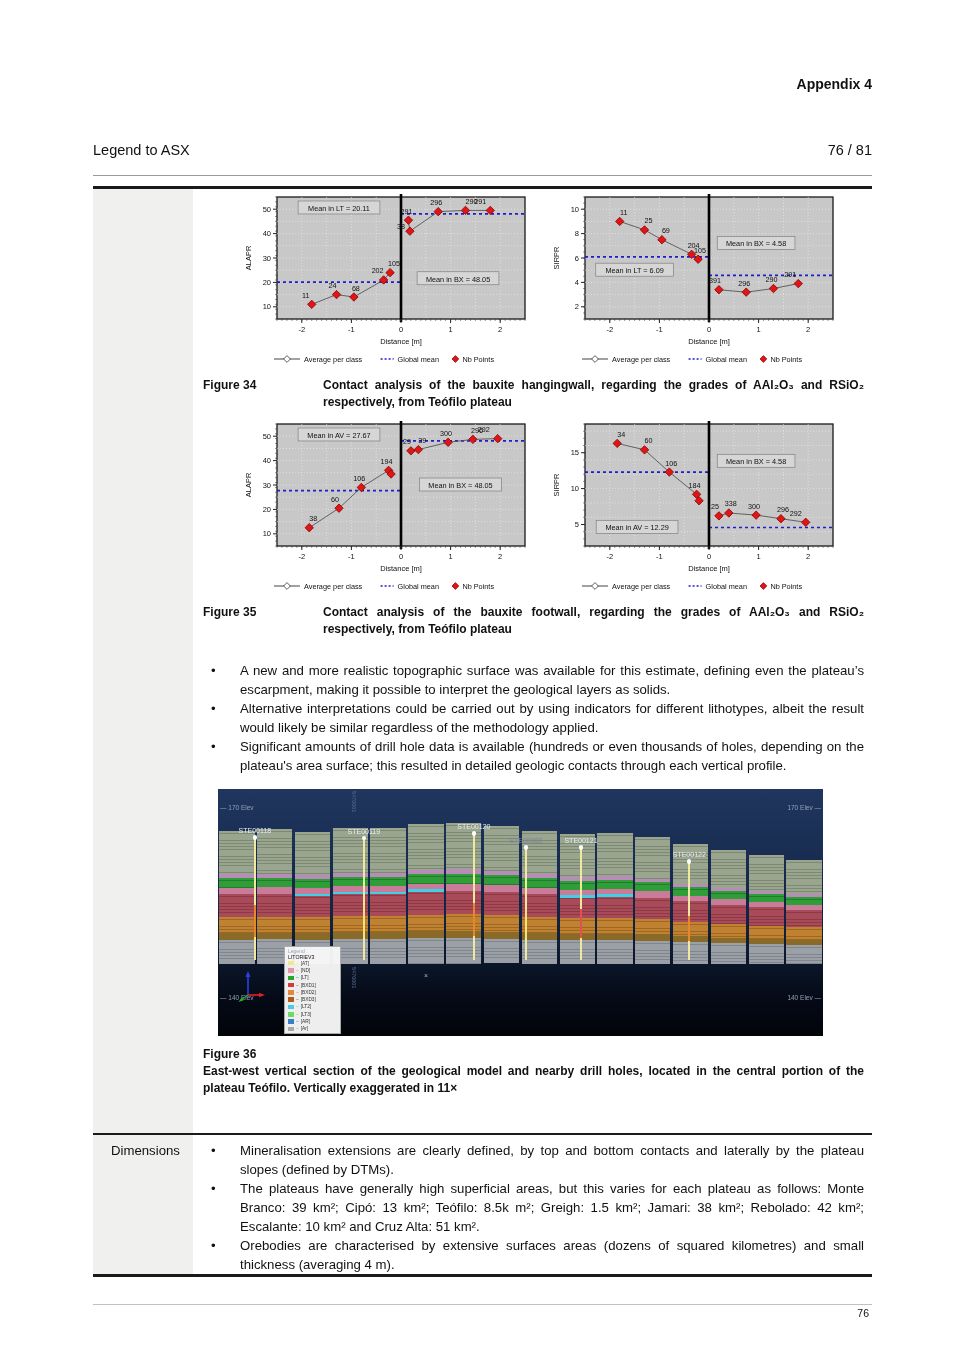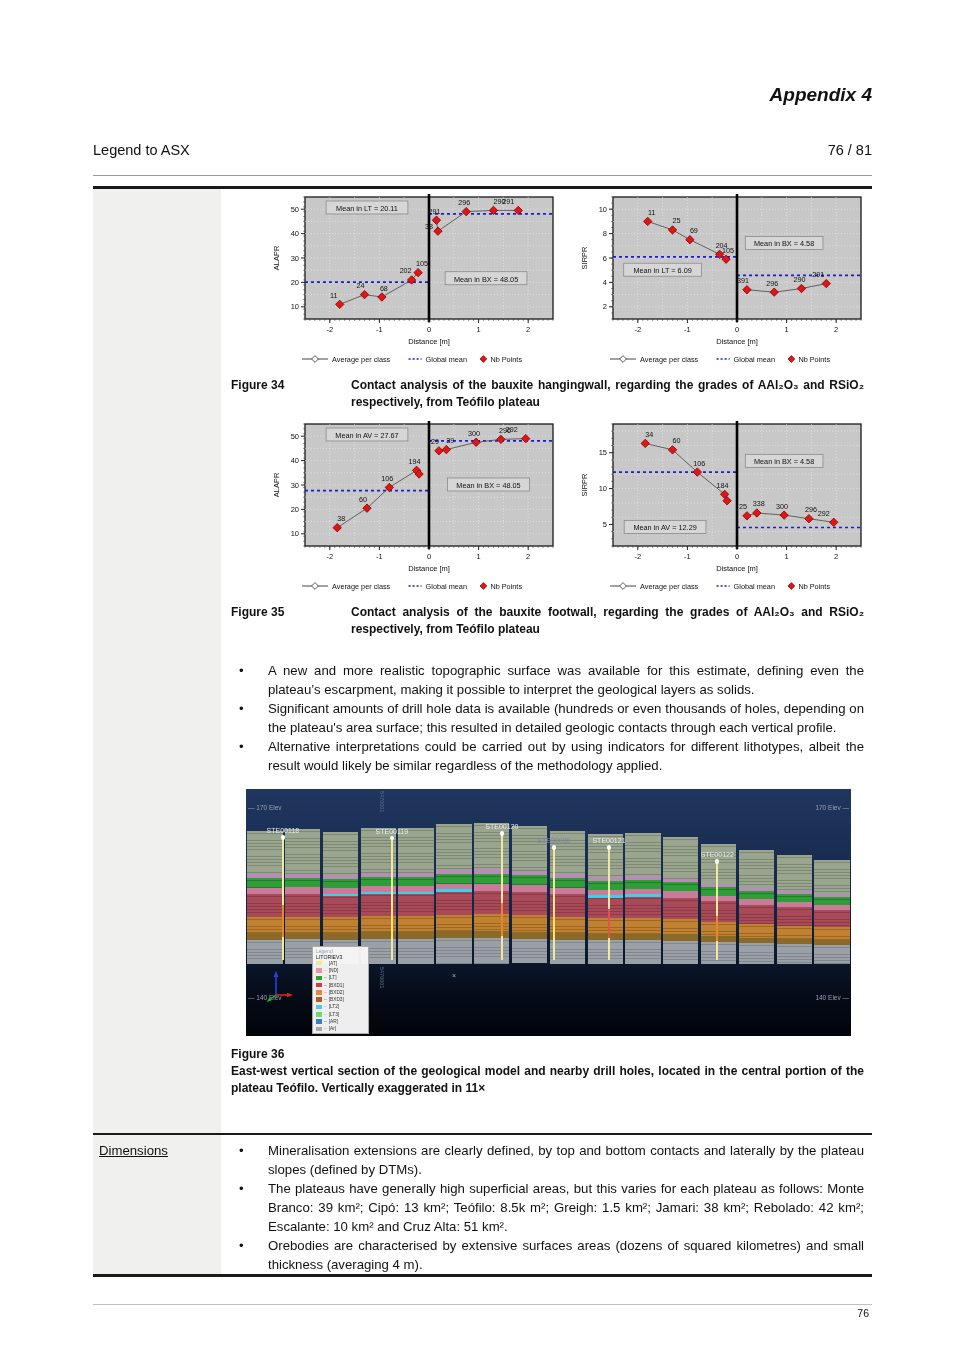--- a/index.html
+++ b/index.html
@@ -1,26 +1,26 @@
 <!DOCTYPE html>
 <html><head>
 <meta charset="utf-8">
 <style>
   html,body{margin:0;padding:0;background:#9a9a9a;}
   .page{width:964px;height:1365px;background:#ffffff;position:relative;margin:0 auto;
         font-family:"Liberation Sans",sans-serif;color:#111;overflow:hidden;}
-  .hdr-appendix{position:absolute;top:84px;right:92px;font-weight:bold;font-size:19px;font-style:italic;}
+  .hdr-appendix{position:absolute;top:76px;right:92px;font-weight:bold;font-size:14px;}
   .hdr-row{position:absolute;top:142px;left:93px;right:92px;display:flex;justify-content:space-between;font-size:14.5px;}
   .hdr-rule{position:absolute;top:175px;left:93px;right:92px;border-top:1px solid #9a9a9a;}
   .tbl{position:absolute;top:186px;left:93px;width:779px;height:1091px;box-sizing:border-box;
        border-top:3px solid #1a1a1a;border-bottom:3px solid #1a1a1a;display:flex;flex-direction:column;}
   .tbl-row{display:flex;}
   .row1{height:952px;}
   .row2{flex:1;border-top:2px solid #1a1a1a;}
-  .cell-label{width:128px;flex:none;background:#f0f0ee;padding:8px 6px 0 6px;font-size:13.2px;box-sizing:border-box;text-decoration:underline;}
+  .cell-label{width:100px;flex:none;background:#f0f0ee;padding:8px 6px 0 18px;font-size:13.2px;box-sizing:border-box;}
   .cell-body{flex:1;padding-left:10px;overflow:hidden;}
   .chart-row{display:flex;padding:2px 0 0 38px;gap:18px;}
   .chart{width:290px;flex:none;}
   svg text{font-family:"Liberation Sans",sans-serif;fill:#111;}
   .cap{display:flex;margin:8px 0 4px 0;font-weight:bold;font-size:12px;line-height:1.45;}
   .cap-label{width:120px;flex:none;}
   .cap-text{flex:1;text-align:justify;padding-right:8px;}
   .blist{margin:22px 0 0 0;padding:0 8px 0 0;list-style:none;}
   .blist li{position:relative;padding-left:37px;text-align:justify;font-size:13.2px;line-height:1.44;}
   .blist li::before{content:"\2022";position:absolute;left:8px;}
@@ -658,22 +658,22 @@
                 <text x="221.39999999999998" y="170.6" font-size="7.3">Nb Points</text>
               </svg></div>
         </div>
         <div class="cap">
           <div class="cap-label">Figure 35</div>
           <div class="cap-text">Contact analysis of the bauxite footwall, regarding the grades of AAl₂O₃ and RSiO₂ respectively, from Teófilo plateau</div>
         </div>
 
         <ul class="blist">
           <li><span>A new and more realistic topographic surface was available for this estimate, defining even the plateau’s escarpment, making it possible to interpret the geological layers as solids.</span></li>
+          <li><span>Alternative interpretations could be carried out by using indicators for different lithotypes, albeit the result would likely be similar regardless of the methodology applied.</span></li>
           <li><span>Significant amounts of drill hole data is available (hundreds or even thousands of holes, depending on the plateau's area surface; this resulted in detailed geologic contacts through each vertical profile.</span></li>
-          <li><span>Alternative interpretations could be carried out by using indicators for different lithotypes, albeit the result would likely be similar regardless of the methodology applied.</span></li>
         </ul>
 
         <div class="section-fig" id="section-fig">
             <div style="position:absolute;left:1.2px;top:42.0px;width:35.4px;height:133.0px;">
               <div style="position:absolute;left:0;right:0;top:0.0px;height:43.9px;background:repeating-linear-gradient(180deg, #9aa58f 0px, #9aa58f 2.4px, #7d8971 2.4px, #7d8971 3.2px);"></div>
               <div style="position:absolute;left:0;right:0;top:43.9px;height:4.0px;background:#b78cb8;"></div>
               <div style="position:absolute;left:0;right:0;top:47.9px;height:9.3px;background:repeating-linear-gradient(180deg, #2f9e38 0px, #2f9e38 2.4px, #237c2a 2.4px, #237c2a 3.2px);"></div>
               <div style="position:absolute;left:0;right:0;top:57.2px;height:6.7px;background:#c97c9a;"></div>
               <div style="position:absolute;left:0;right:0;top:63.8px;height:22.6px;background:repeating-linear-gradient(180deg, #a84a58 0px, #a84a58 2.4px, #8d3a48 2.4px, #8d3a48 3.2px);"></div>
               <div style="position:absolute;left:0;right:0;top:86.5px;height:16.0px;background:repeating-linear-gradient(180deg, #c08232 0px, #c08232 2.4px, #9d681f 2.4px, #9d681f 3.2px);"></div>

